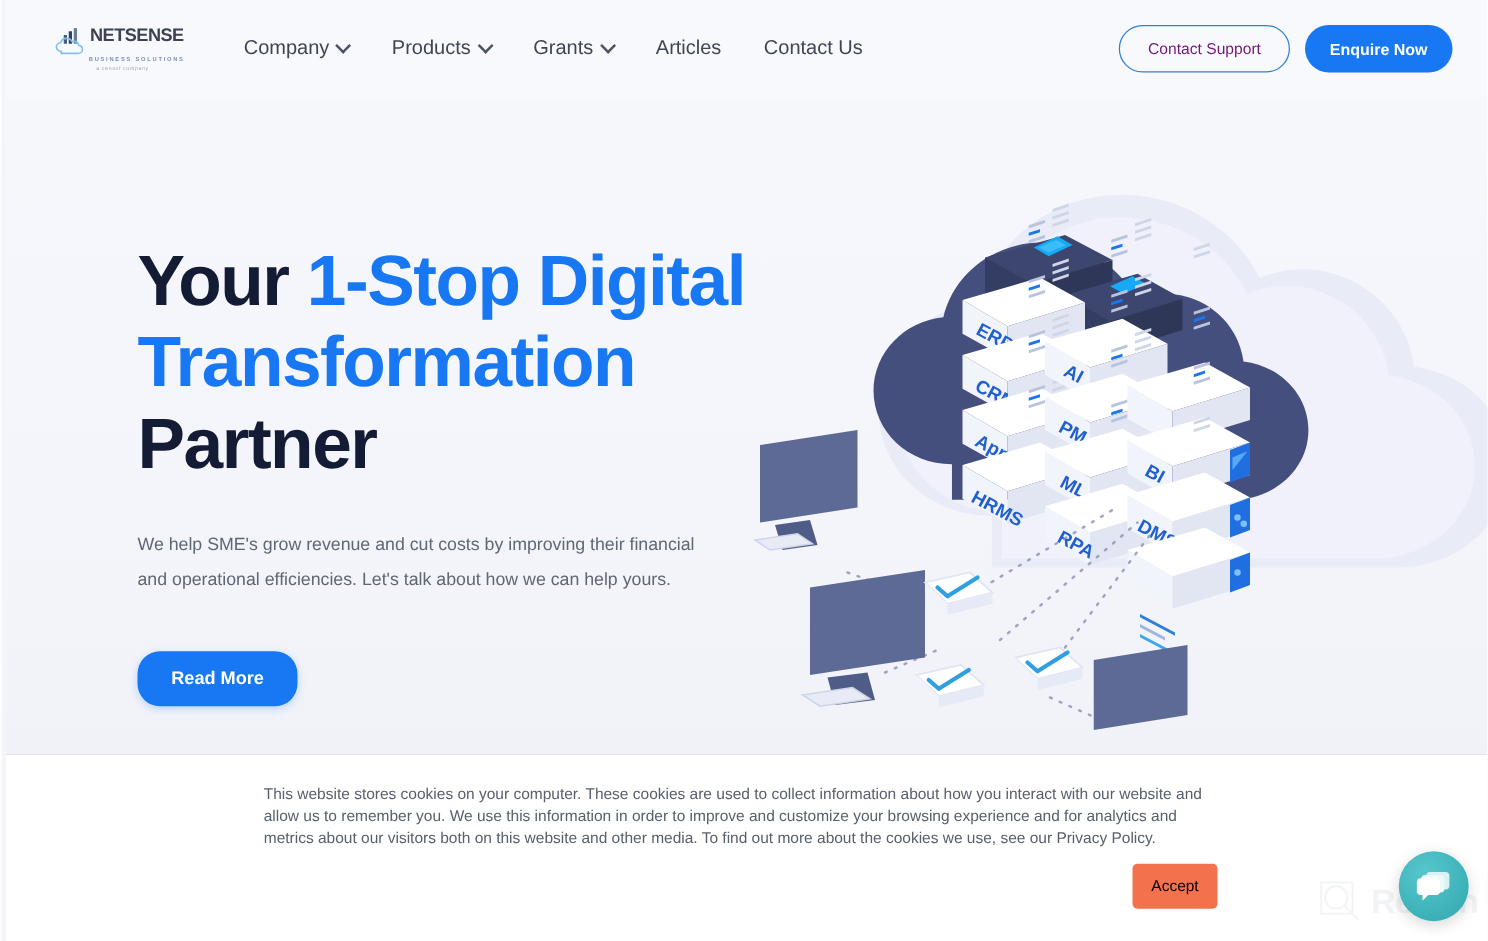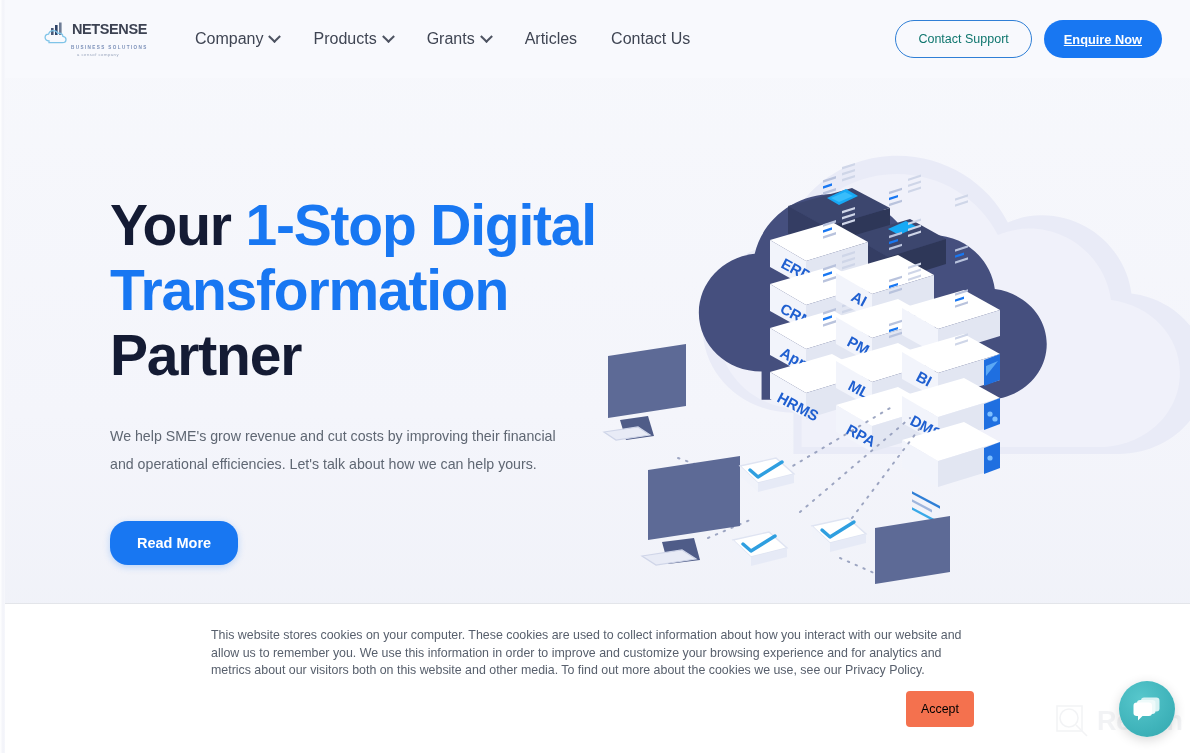--- a/index.html
+++ b/index.html
@@ -107,32 +107,31 @@
     cursor: pointer;
     white-space: nowrap;
     border: none;
   }
   .btn-outline {
     height: 38px;
     padding: 0 22px;
     border-radius: 20px;
     background: transparent;
     border: 1.6px solid #2f7fd6;
-    color: #0f766e;
+    color: #701a75;
     font-size: 12.5px;
   }
   .btn-primary {
     height: 38px;
     padding: 0 20px;
     border-radius: 20px;
     background: #1877f2;
     color: #ffffff;
     font-size: 12.8px;
     font-weight: 700;
-    text-decoration: underline;
   }
 
   
   .hero {
     position: absolute;
     top: 78px; left: 0;
     width: 1190px;
     height: 525px;
   }
 

